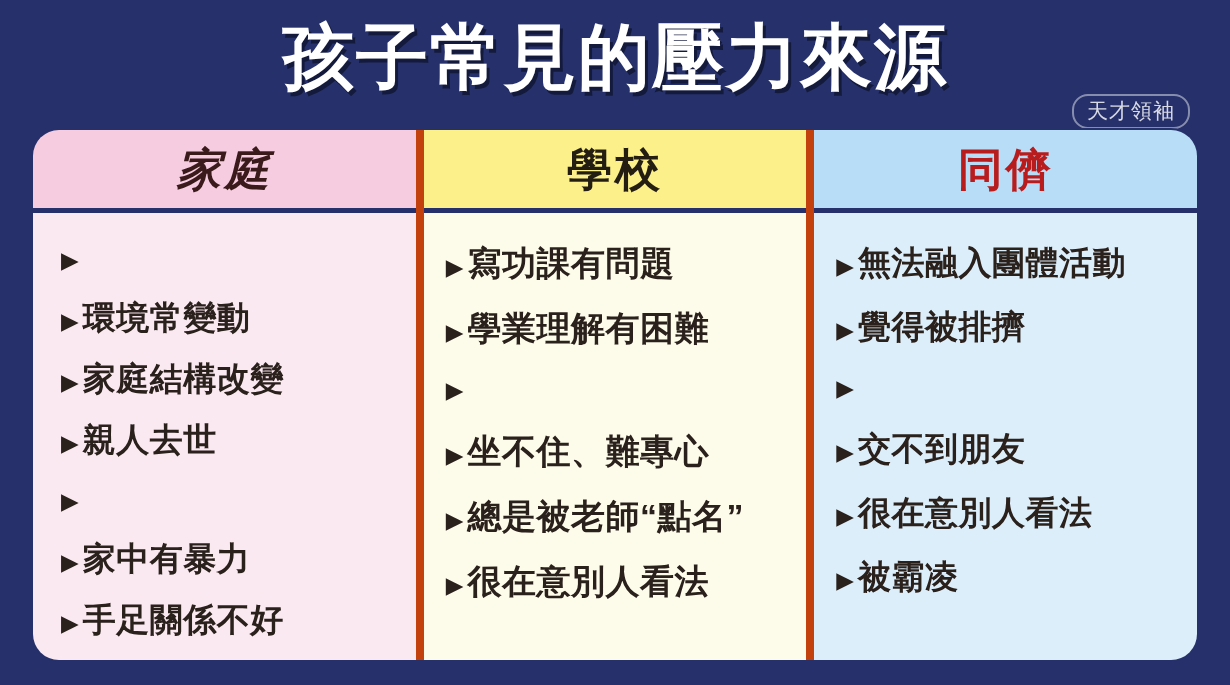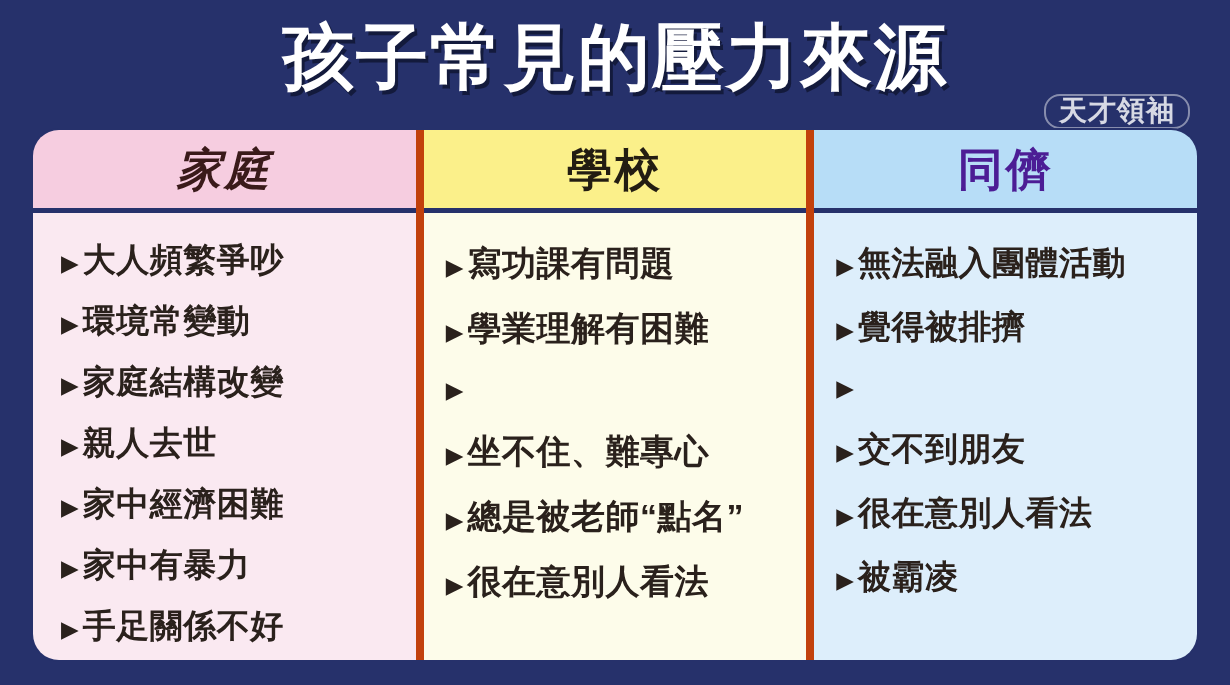--- a/index.html
+++ b/index.html
@@ -38,22 +38,22 @@
     text-shadow: 3px 4px 0 rgba(16,22,52,0.85);
     white-space: nowrap;
   }
   .watermark {
     position: absolute;
     right: 18px;
     top: 94px;
     border: 2px solid rgba(255,255,255,0.45);
     border-radius: 16px;
     color: rgba(255,255,255,0.82);
-    font-size: 28px;
-    font-weight: bold;
+    font-size: 21px;
+    font-weight: normal;
     letter-spacing: 1px;
     padding: 3px 13px 4px 13px;
     line-height: 24px;
     white-space: nowrap;
     text-align: right;
   }
 
   
   .card {
     position: absolute;
@@ -95,21 +95,21 @@
     padding: 18px 0 10px 0;
     display: flex;
     flex-direction: column;
   }
 
   
   .col-family  .col-header { background: #f6cde0; color: #3a1a1a; font-style: italic; }
   .col-family  .col-body   { background: #fae9f1; }
   .col-school  .col-header { background: #fbf08a; color: #231d12; }
   .col-school  .col-body   { background: #fdfcea; }
-  .col-peer    .col-header { background: #b7ddf7; color: #4c1d95; }
+  .col-peer    .col-header { background: #b7ddf7; color: #b91c1c; }
   .col-peer    .col-body   { background: #ddeefb; }
 
   
   .item {
     display: flex;
     align-items: baseline;
     font-size: 33px;
     font-weight: bold;
     color: #2a211c;
     line-height: 58px;
@@ -144,37 +144,35 @@
   <div class="watermark">天才領袖</div>
 </div>
 
 <div class="card">
 
   <div class="column col-family">
     <div class="col-header">家庭</div>
     <div class="col-body">
       <div class="item">
         <span class="bullet">▶</span>
-        <span class="item-label">大人頻繁爭吵</span>
       </div>
       <div class="item">
         <span class="bullet">▶</span>
         <span class="item-label">環境常變動</span>
       </div>
       <div class="item">
         <span class="bullet">▶</span>
         <span class="item-label">家庭結構改變</span>
       </div>
       <div class="item">
         <span class="bullet">▶</span>
         <span class="item-label">親人去世</span>
       </div>
       <div class="item">
         <span class="bullet">▶</span>
-        <span class="item-label">家中經濟困難</span>
       </div>
       <div class="item">
         <span class="bullet">▶</span>
         <span class="item-label">家中有暴力</span>
       </div>
       <div class="item">
         <span class="bullet">▶</span>
         <span class="item-label">手足關係不好</span>
       </div>
     </div>

